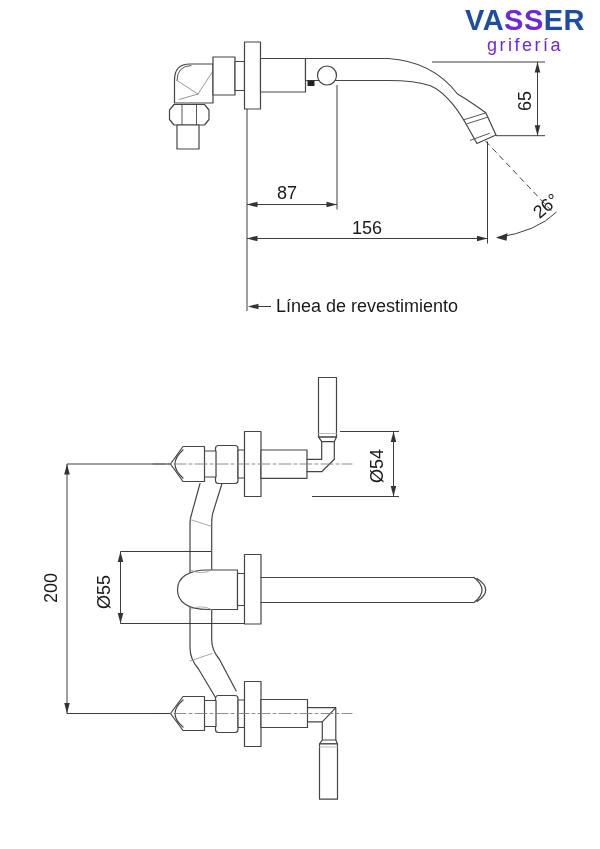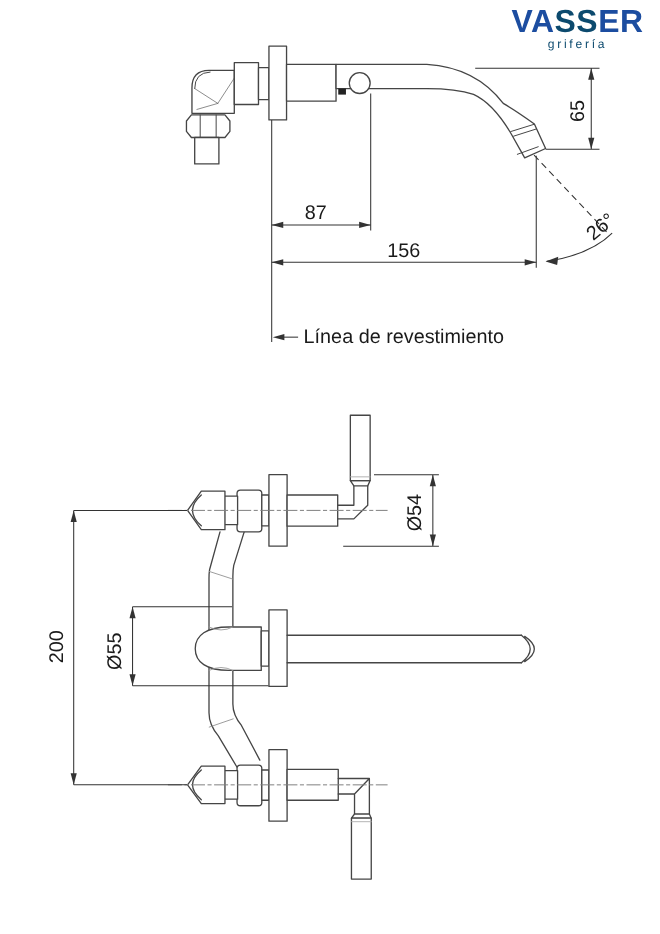--- a/index.html
+++ b/index.html
@@ -6,23 +6,23 @@
   body{width:600px;height:849px;position:relative;overflow:hidden;font-family:"Liberation Sans",sans-serif;}
   .stage{position:absolute;inset:0;width:600px;height:849px;}
   svg.drawing{position:absolute;left:0;top:0;}
   .lbl{position:absolute;color:#1a1a1a;font-size:18px;line-height:1;white-space:nowrap;
        transform:translate(-50%,-50%);}
   .lbl.rot90{transform:translate(-50%,-50%) rotate(-90deg);}
   .lbl.rot40{transform:translate(-50%,-50%) rotate(-40deg);}
   .lbl.leftref{transform:translate(0,-50%);text-align:right;}
   .logo{position:absolute;left:458px;top:6px;width:134px;text-align:center;}
   .logo-main{font-size:29px;font-weight:bold;letter-spacing:.5px;line-height:1;}
-  .logo-sub{font-size:11px;letter-spacing:2.5px;line-height:1;margin-top:1px;}
+  .logo-sub{font-size:18px;letter-spacing:2.5px;line-height:1;margin-top:1px;}
   .c-blue{color:#1c4da0;}
-  .c-teal{color:#0c4a6e;}
+  .c-teal{color:#6d28d9;}
 </style>
 </head>
 <body>
 
 <div class="stage">
 
   <svg class="drawing" width="600" height="849" viewBox="0 0 600 849">
 
     <g stroke="#454545" stroke-width="1.2" fill="none" stroke-linejoin="round" stroke-linecap="round">
 

